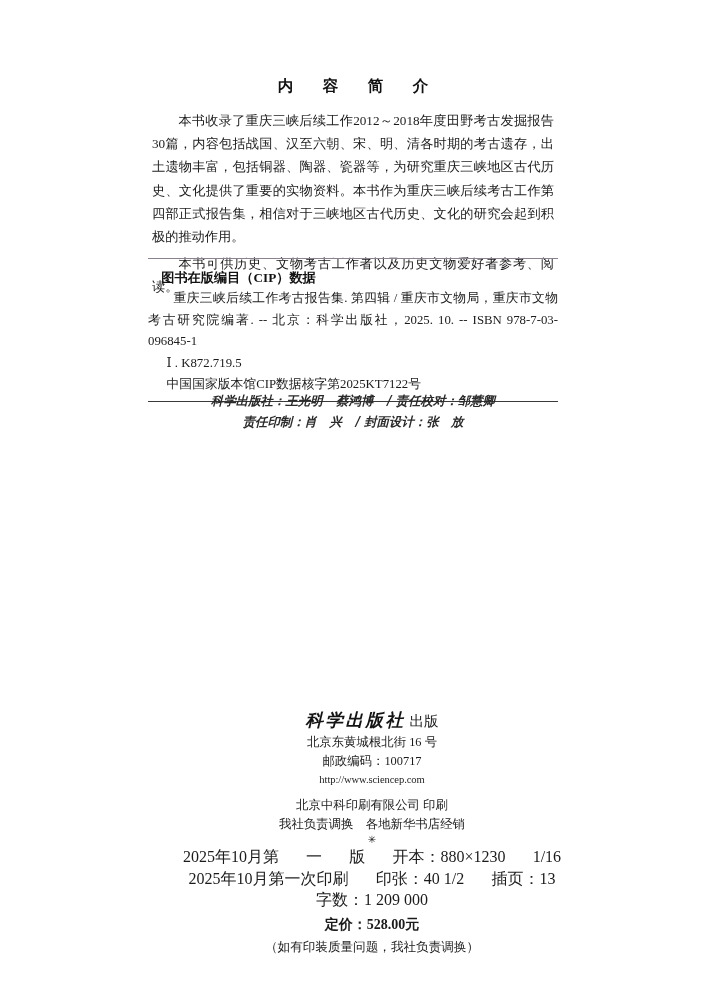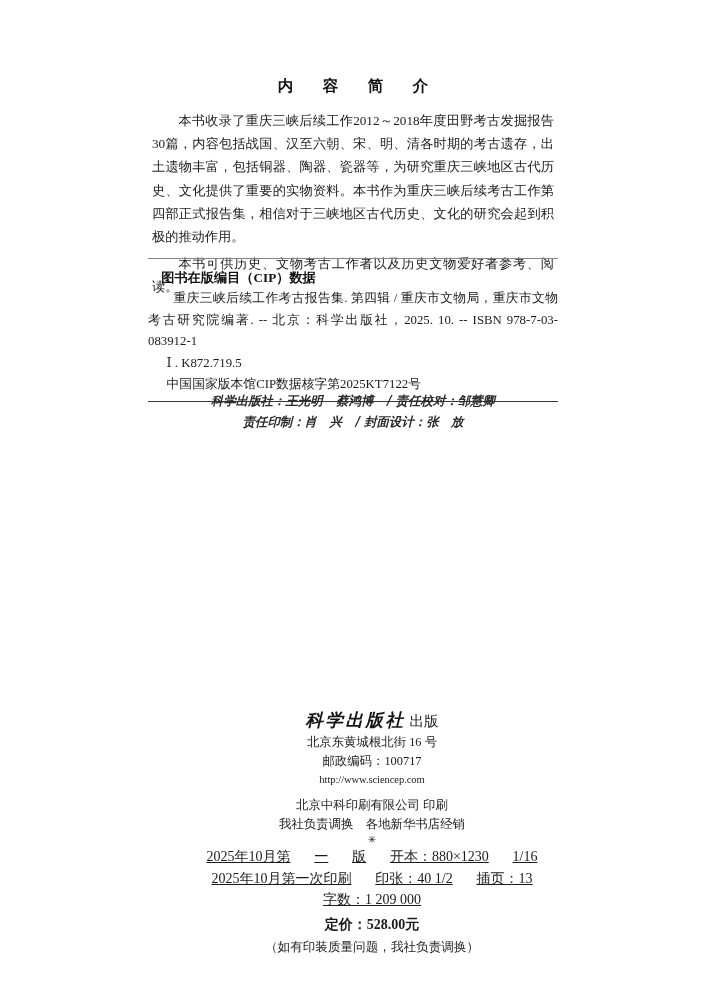--- a/index.html
+++ b/index.html
@@ -139,24 +139,23 @@
     letter-spacing: -0.1px;
   }
   .imprint-gap { height: 7px; }
   .star-sep {
     font-size: 10px;
     line-height: 13px;
     color: #222;
     letter-spacing: 0;
   }
   .imprint-spec {
-    font-size: 14px;
+    font-size: 16px;
     line-height: 21.5px;
     white-space: nowrap;
-    text-decoration: underline;
   }
   .imprint-spec .sp2 { display: inline-block; width: 1.7em; }
   .price {
     font-size: 14px;
     font-weight: bold;
     line-height: 24px;
     margin-top: 2px;
   }
   .notice {
     font-size: 12.6px;
@@ -170,21 +169,21 @@
 
   <div class="summary-block">
     <div class="summary-title">内　容　简　介</div>
     <p class="summary-para">本书收录了重庆三峡后续工作2012～2018年度田野考古发掘报告30篇，内容包括战国、汉至六朝、宋、明、清各时期的考古遗存，出土遗物丰富，包括铜器、陶器、瓷器等，为研究重庆三峡地区古代历史、文化提供了重要的实物资料。本书作为重庆三峡后续考古工作第四部正式报告集，相信对于三峡地区古代历史、文化的研究会起到积极的推动作用。</p>
     <p class="summary-para">本书可供历史、文物考古工作者以及历史文物爱好者参考、阅读。</p>
   </div>
 
   <div class="cip-block">
     <div class="rule-top"></div>
     <div class="cip-heading">图书在版编目（CIP）数据</div>
-    <div class="cip-line indent-2">重庆三峡后续工作考古报告集. 第四辑 / 重庆市文物局，重庆市文物考古研究院编著. -- 北京：科学出版社，2025. 10. -- ISBN 978-7-03-083912-1</div>
+    <div class="cip-line indent-2">重庆三峡后续工作考古报告集. 第四辑 / 重庆市文物局，重庆市文物考古研究院编著. -- 北京：科学出版社，2025. 10. -- ISBN 978-7-03-096845-1</div>
     <div class="cip-line indent-1">Ⅰ . K872.719.5</div>
     <div class="cip-line indent-1">中国国家版本馆CIP数据核字第2025KT7122号</div>
     <div class="rule-bottom"></div>
   </div>
 
   <div class="credits">
     <div><span>科学出版社：</span><span>王光明</span><span class="sp"></span><span>蔡鸿博</span><span class="sp"></span><span>/ 责任校对：</span><span>邹慧卿</span></div>
     <div><span>责任印制：</span><span>肖　兴</span><span class="sp"></span><span>/ 封面设计：</span><span>张　放</span></div>
   </div>
 

